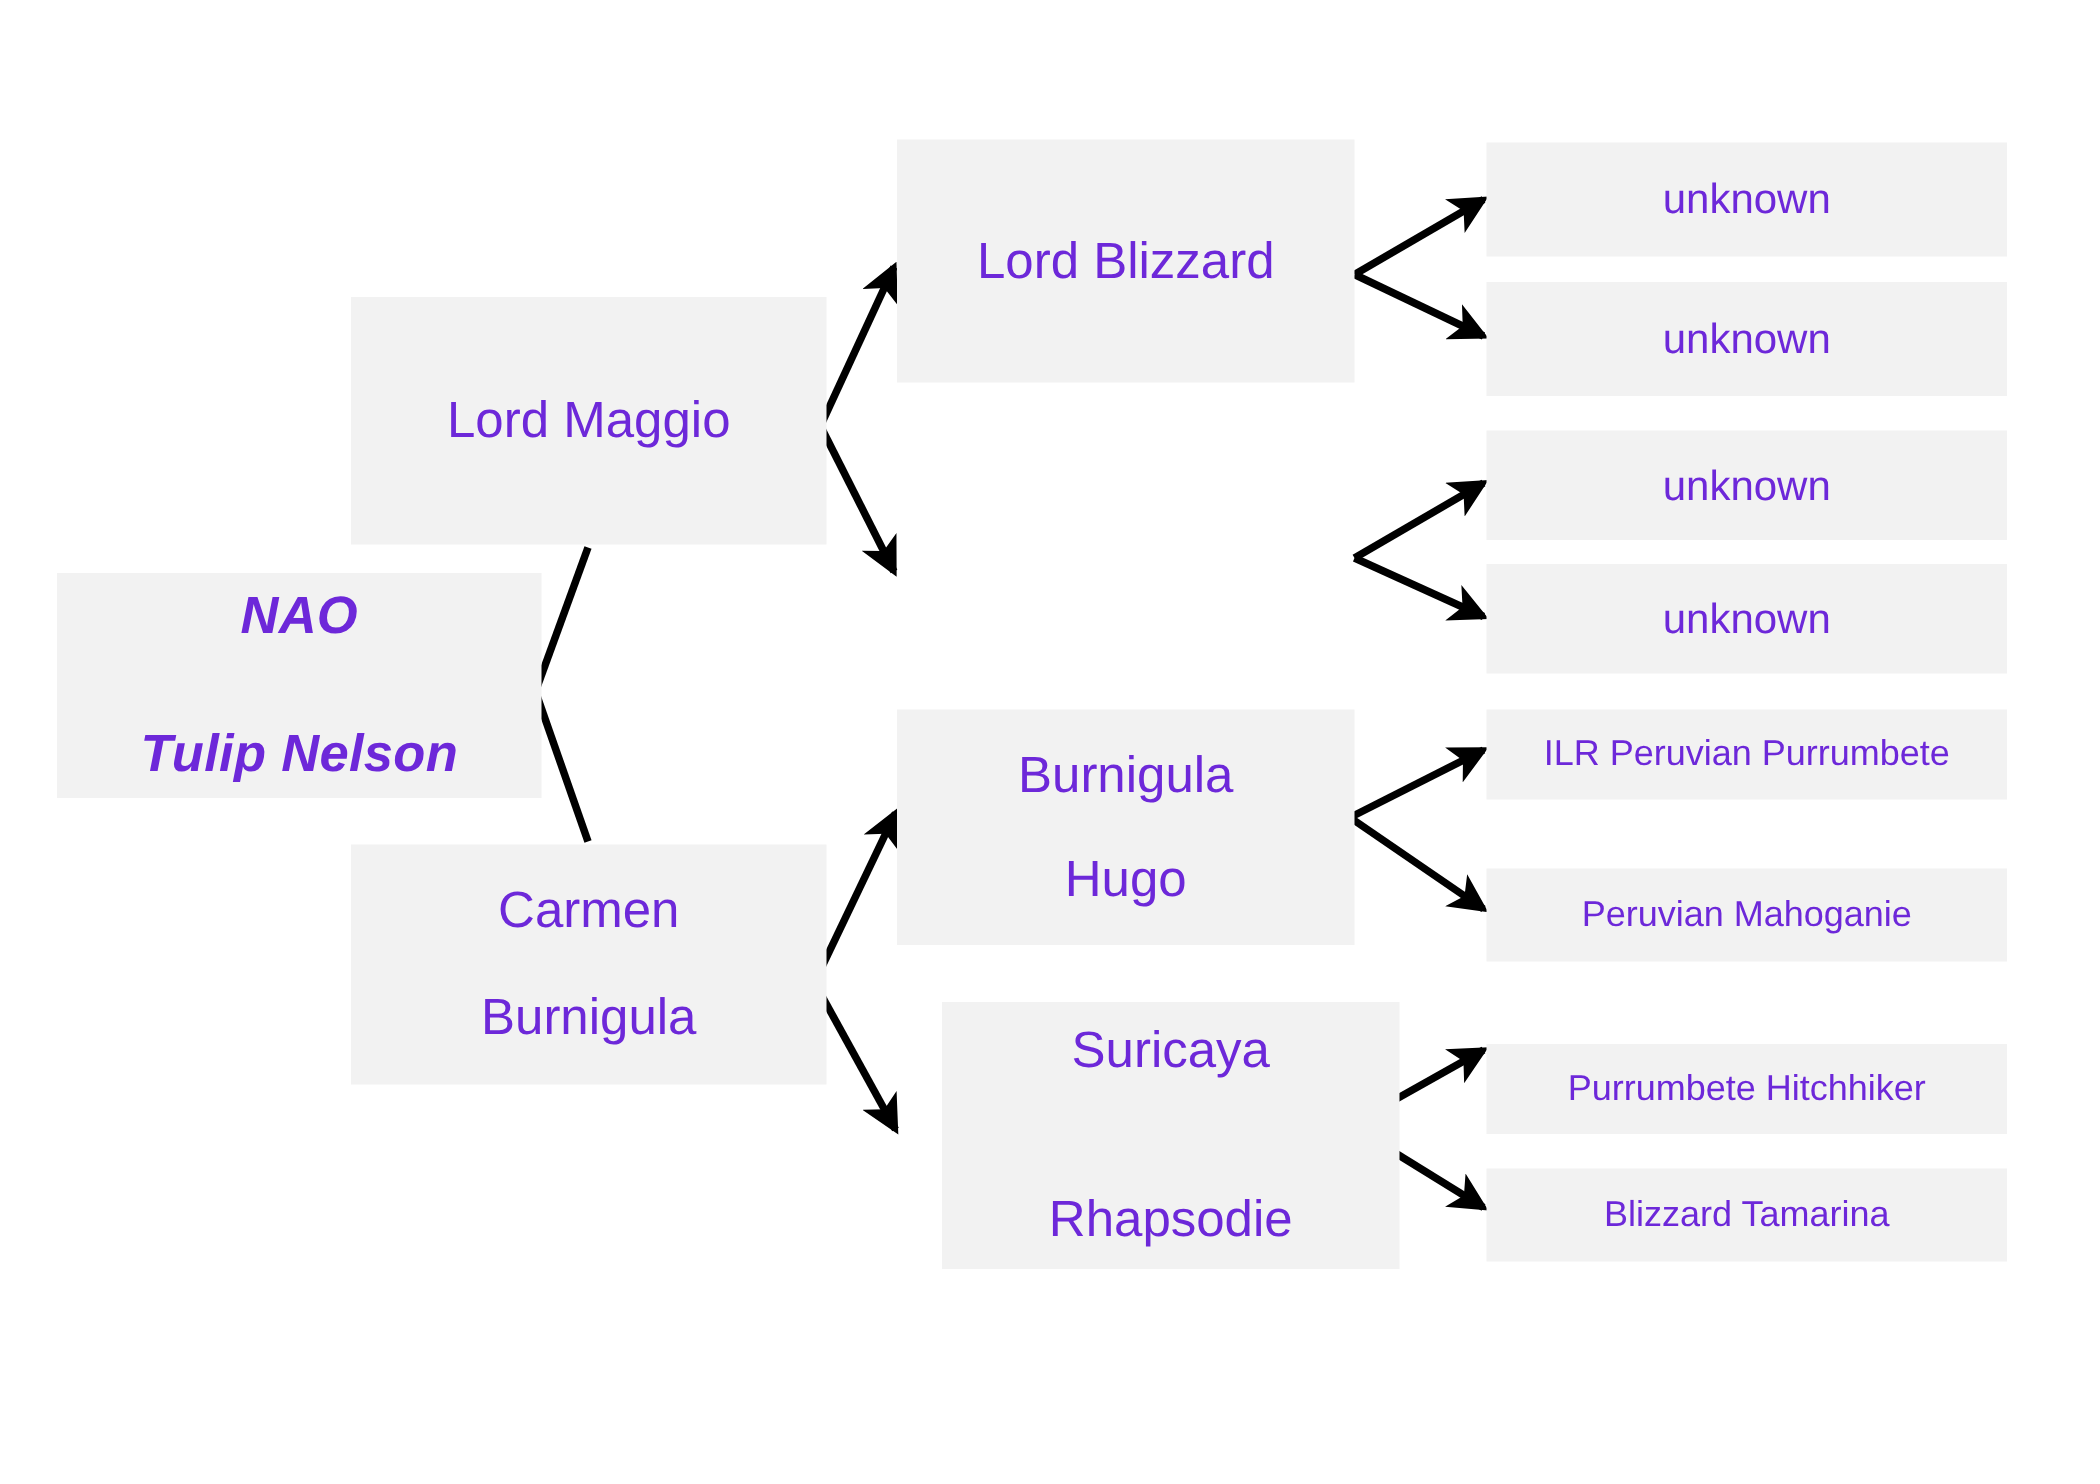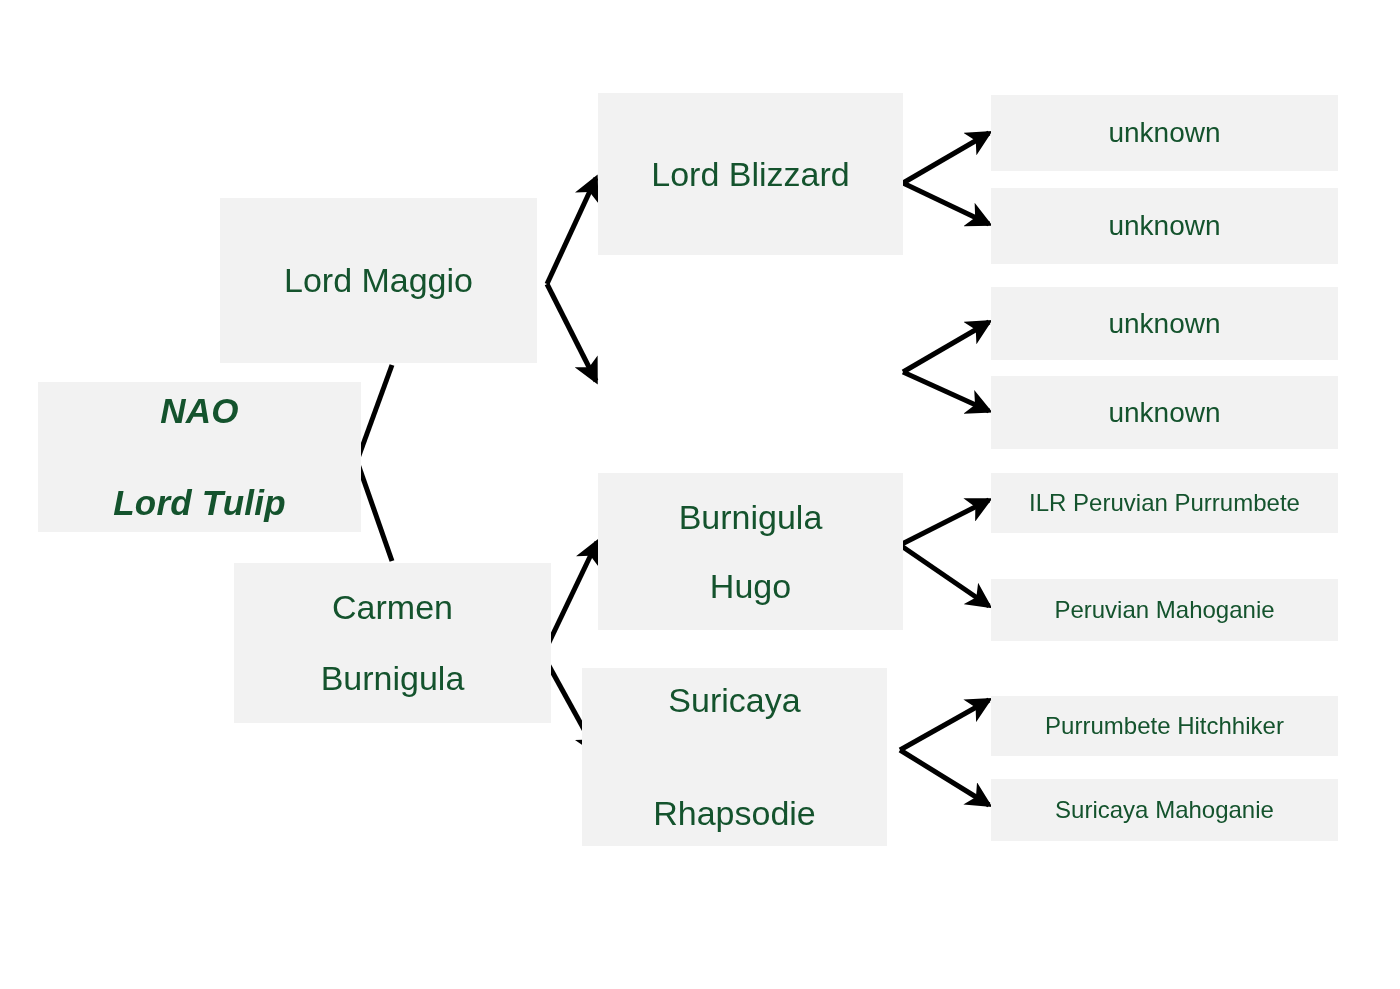--- a/index.html
+++ b/index.html
@@ -15,21 +15,21 @@
     overflow: hidden;
     font-family: "Liberation Sans", sans-serif;
   }
   .node {
     position: absolute;
     background: #f2f2f2;
     display: flex;
     flex-direction: column;
     align-items: center;
     justify-content: center;
-    color: #14532d;
+    color: #6d28d9;
     text-align: center;
     box-sizing: border-box;
     line-height: 1.5;
   }
   .node .line {
     display: block;
     white-space: nowrap;
   }
   
   .gen-root {
@@ -118,43 +118,43 @@
     </g>
 
     <g>
       <path d="M 900 750 L 989 700" stroke="#000000" stroke-width="5" fill="none" marker-end="url(#arrow)"></path>
       <path d="M 900 750 L 989 805" stroke="#000000" stroke-width="5" fill="none" marker-end="url(#arrow)"></path>
     </g>
   </svg>
 
   <div class="node gen-root" style="left:38px; top:382px; width:323px; height:150px;">
     <span class="line">NAO</span>
-    <span class="line">Lord Tulip</span>
+    <span class="line">Tulip Nelson</span>
   </div>
 
-  <div class="node gen-2" style="left:220px; top:198px; width:317px; height:165px;text-align:right;">
+  <div class="node gen-2" style="left:234px; top:198px; width:317px; height:165px;text-align:right;">
     <span class="line">Lord Maggio</span>
   </div>
 
   <div class="node gen-2" style="left:234px; top:563px; width:317px; height:160px;">
     <span class="line">Carmen</span>
     <span class="line">Burnigula</span>
   </div>
 
   <div class="node gen-3" style="left:598px; top:93px; width:305px; height:162px;">
     <span class="line">Lord Blizzard</span>
   </div>
 
 
   <div class="node gen-3" style="left:598px; top:473px; width:305px; height:157px;">
     <span class="line">Burnigula</span>
     <span class="line">Hugo</span>
   </div>
 
-  <div class="node gen-3" style="left:582px; top:668px; width:305px; height:178px;gap:44px;">
+  <div class="node gen-3" style="left:628px; top:668px; width:305px; height:178px;gap:44px;">
     <span class="line">Suricaya</span>
     <span class="line">Rhapsodie</span>
   </div>
 
   <div class="node gen-4" style="left:991px; top:95px; width:347px; height:76px;">
     <span class="line">unknown</span>
   </div>
 
   <div class="node gen-4" style="left:991px; top:188px; width:347px; height:76px;">
     <span class="line">unknown</span>
@@ -174,16 +174,16 @@
 
   <div class="node gen-4 small" style="left:991px; top:579px; width:347px; height:62px;">
     <span class="line">Peruvian Mahoganie</span>
   </div>
 
   <div class="node gen-4 small" style="left:991px; top:696px; width:347px; height:60px;">
     <span class="line">Purrumbete Hitchhiker</span>
   </div>
 
   <div class="node gen-4 small" style="left:991px; top:779px; width:347px; height:62px;">
-    <span class="line">Suricaya Mahoganie</span>
+    <span class="line">Blizzard Tamarina</span>
   </div>
 
 </div>
 
 </body></html>

